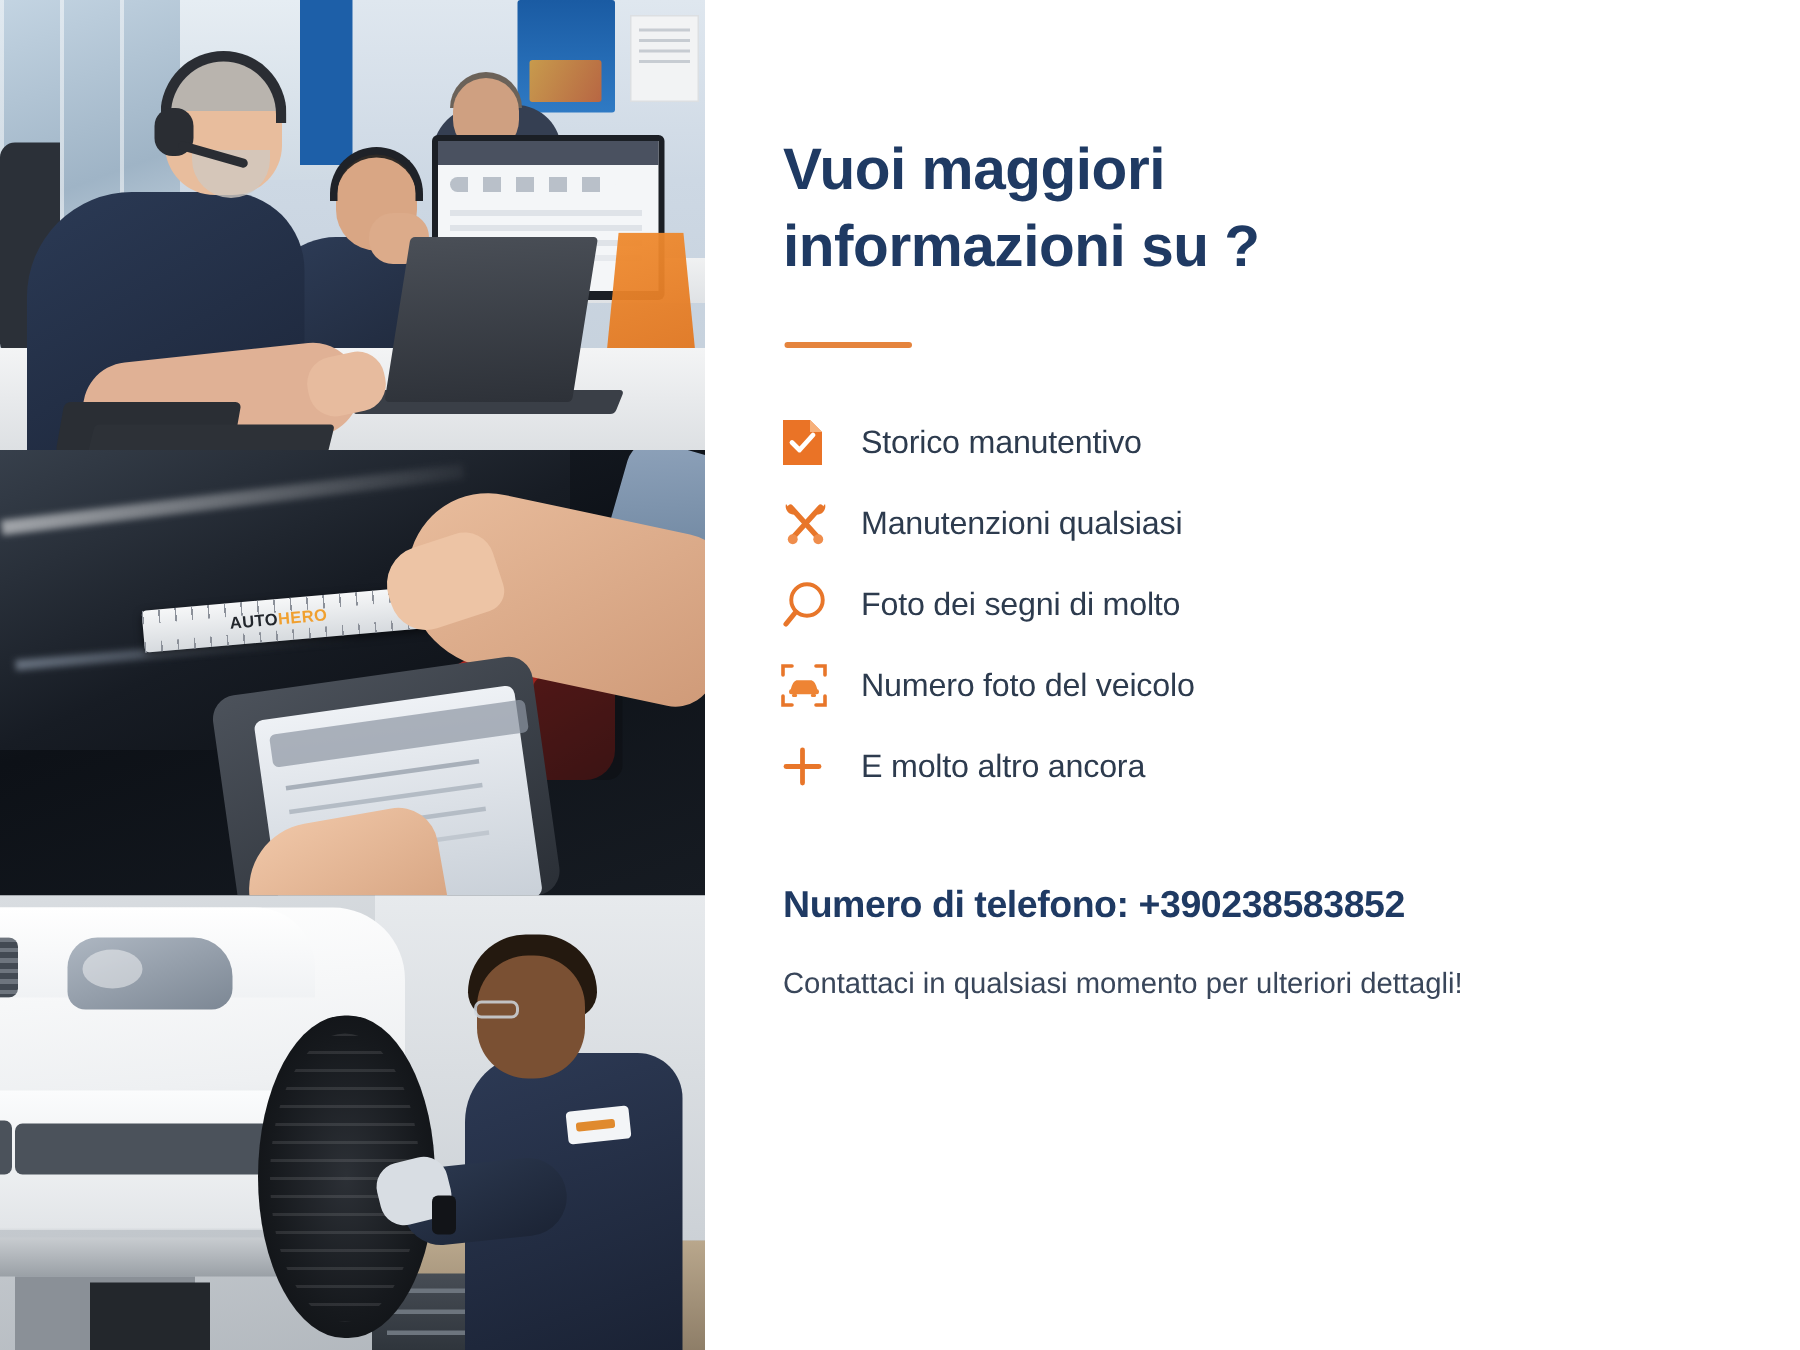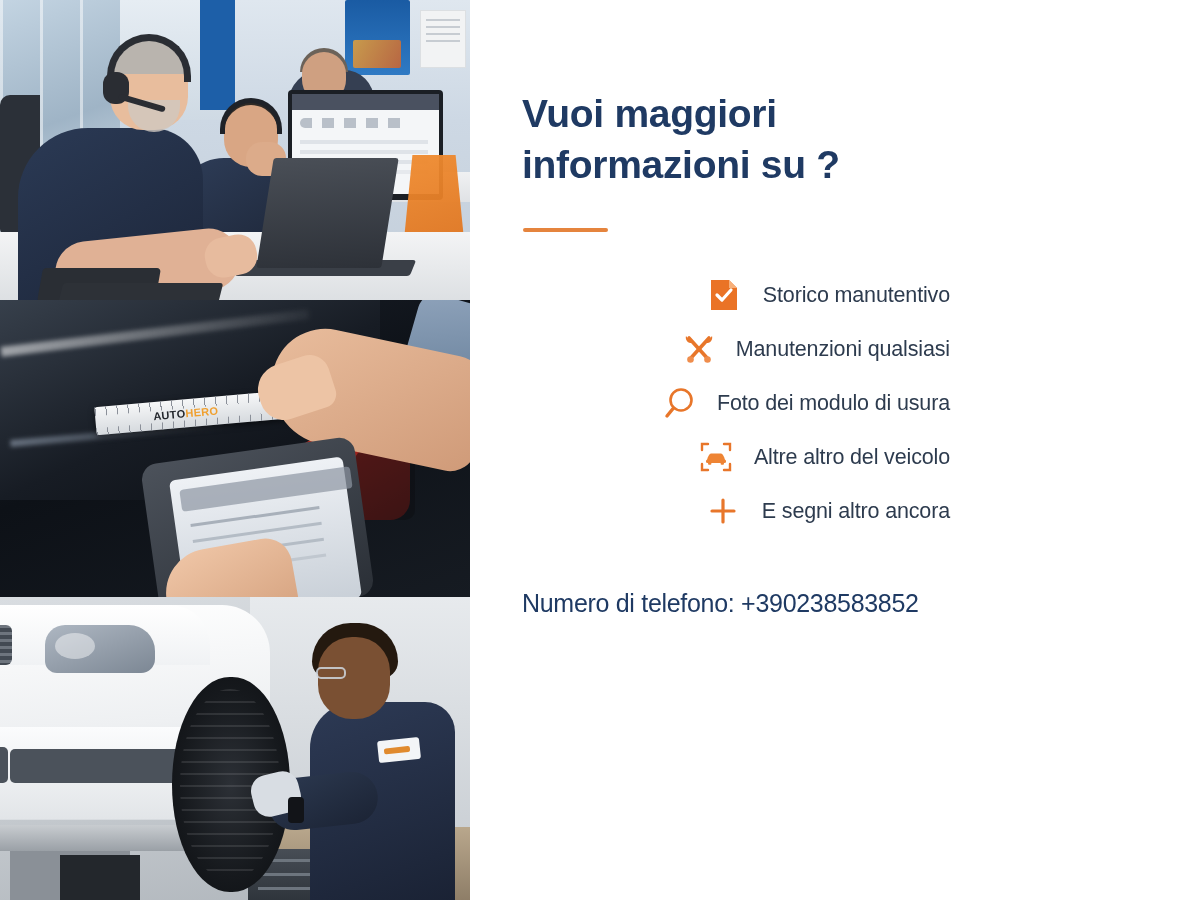--- a/index.html
+++ b/index.html
@@ -161,26 +161,26 @@
   .content { flex:1; position:relative; background:#ffffff; padding:0; }
 
   .headline { position:absolute; left:52px; top:88px; width:430px;
     font-size:39px; line-height:1.32; font-weight:bold; color:#1f3a63;
     letter-spacing:-.3px; }
   .rule { position:absolute; left:53px; top:228px; width:85px; height:4px;
     background:#e5843d; border-radius:2px; }
 
   
   .features { position:absolute; left:50px; top:268px; width:430px; }
-  .feat { display:flex; align-items:center; height:54px;justify-content:flex-end; }
+  .feat { display:flex; align-items:center; height:54px; }
   .feat-ico { width:54px; flex:0 0 54px; display:flex; align-items:center; justify-content:flex-start; }
   .feat-label { font-size:21.5px; color:#2d3b4e; letter-spacing:-.15px; }
 
   
-  .phone { position:absolute; left:52px; top:589px; font-size:25px; font-weight:normal;
+  .phone { position:absolute; left:52px; top:589px; font-size:25px; font-weight:bold;
     color:#1f3a63; letter-spacing:-.3px; white-space:nowrap; }
   .contact-lines { position:absolute; left:52px; top:641px; font-size:19.5px;
     line-height:1.55; color:#39465a; }
 </style>
 </head>
 <body>
 
 <div class="banner">
 
   <div class="photo-col">
@@ -311,52 +311,53 @@
         <div class="feat-label">Manutenzioni qualsiasi</div>
       </div>
 
       <div class="feat">
         <div class="feat-ico">
           <svg width="32" height="34" viewBox="0 0 32 34">
             <circle cx="18" cy="14" r="10.5" stroke="#e8762a" stroke-width="2.6" fill="none"></circle>
             <path d="M10.5 22 L4 30" stroke="#e8762a" stroke-width="3.4" stroke-linecap="round"></path>
           </svg>
         </div>
-        <div class="feat-label">Foto dei modulo di usura</div>
+        <div class="feat-label">Foto dei segni di molto</div>
       </div>
 
       <div class="feat">
         <div class="feat-ico">
           <svg width="32" height="32" viewBox="0 0 32 32">
             <g stroke="#e8762a" stroke-width="2.4" fill="none" stroke-linecap="round">
               <path d="M2 9 V3 H8"></path>
                 <path d="M24 3 H30 V9"></path>
               <path d="M30 23 V29 H24"></path>
                 <path d="M8 29 H2 V23"></path>
             </g>
             <path d="M7 19 q1.5 -6 4 -6.5 h10 q2.5 .5 4 6.5 z" fill="#ee8434"></path>
             <rect x="6" y="18.5" width="20" height="3.4" rx="1.5" fill="#ee8434"></rect>
             <rect x="8" y="21.5" width="3.4" height="2.2" rx="1" fill="#ee8434"></rect>
             <rect x="20.6" y="21.5" width="3.4" height="2.2" rx="1" fill="#ee8434"></rect>
           </svg>
         </div>
-        <div class="feat-label">Altre altro del veicolo</div>
+        <div class="feat-label">Numero foto del veicolo</div>
       </div>
 
       <div class="feat">
         <div class="feat-ico">
           <svg width="30" height="30" viewBox="0 0 30 30">
             <g stroke="#e8762a" stroke-width="3.2" stroke-linecap="round">
               <path d="M15 4 V26"></path>
                 <path d="M4 15 H26"></path>
             </g>
           </svg>
         </div>
-        <div class="feat-label">E segni altro ancora</div>
+        <div class="feat-label">E molto altro ancora</div>
       </div>
     </div>
 
     <div class="phone">Numero di telefono: +390238583852</div>
     <div class="contact-lines">
+      <div>Contattaci in qualsiasi momento per ulteriori dettagli!</div>
     </div>
 
   </div>
 </div>
 
 </body></html>

